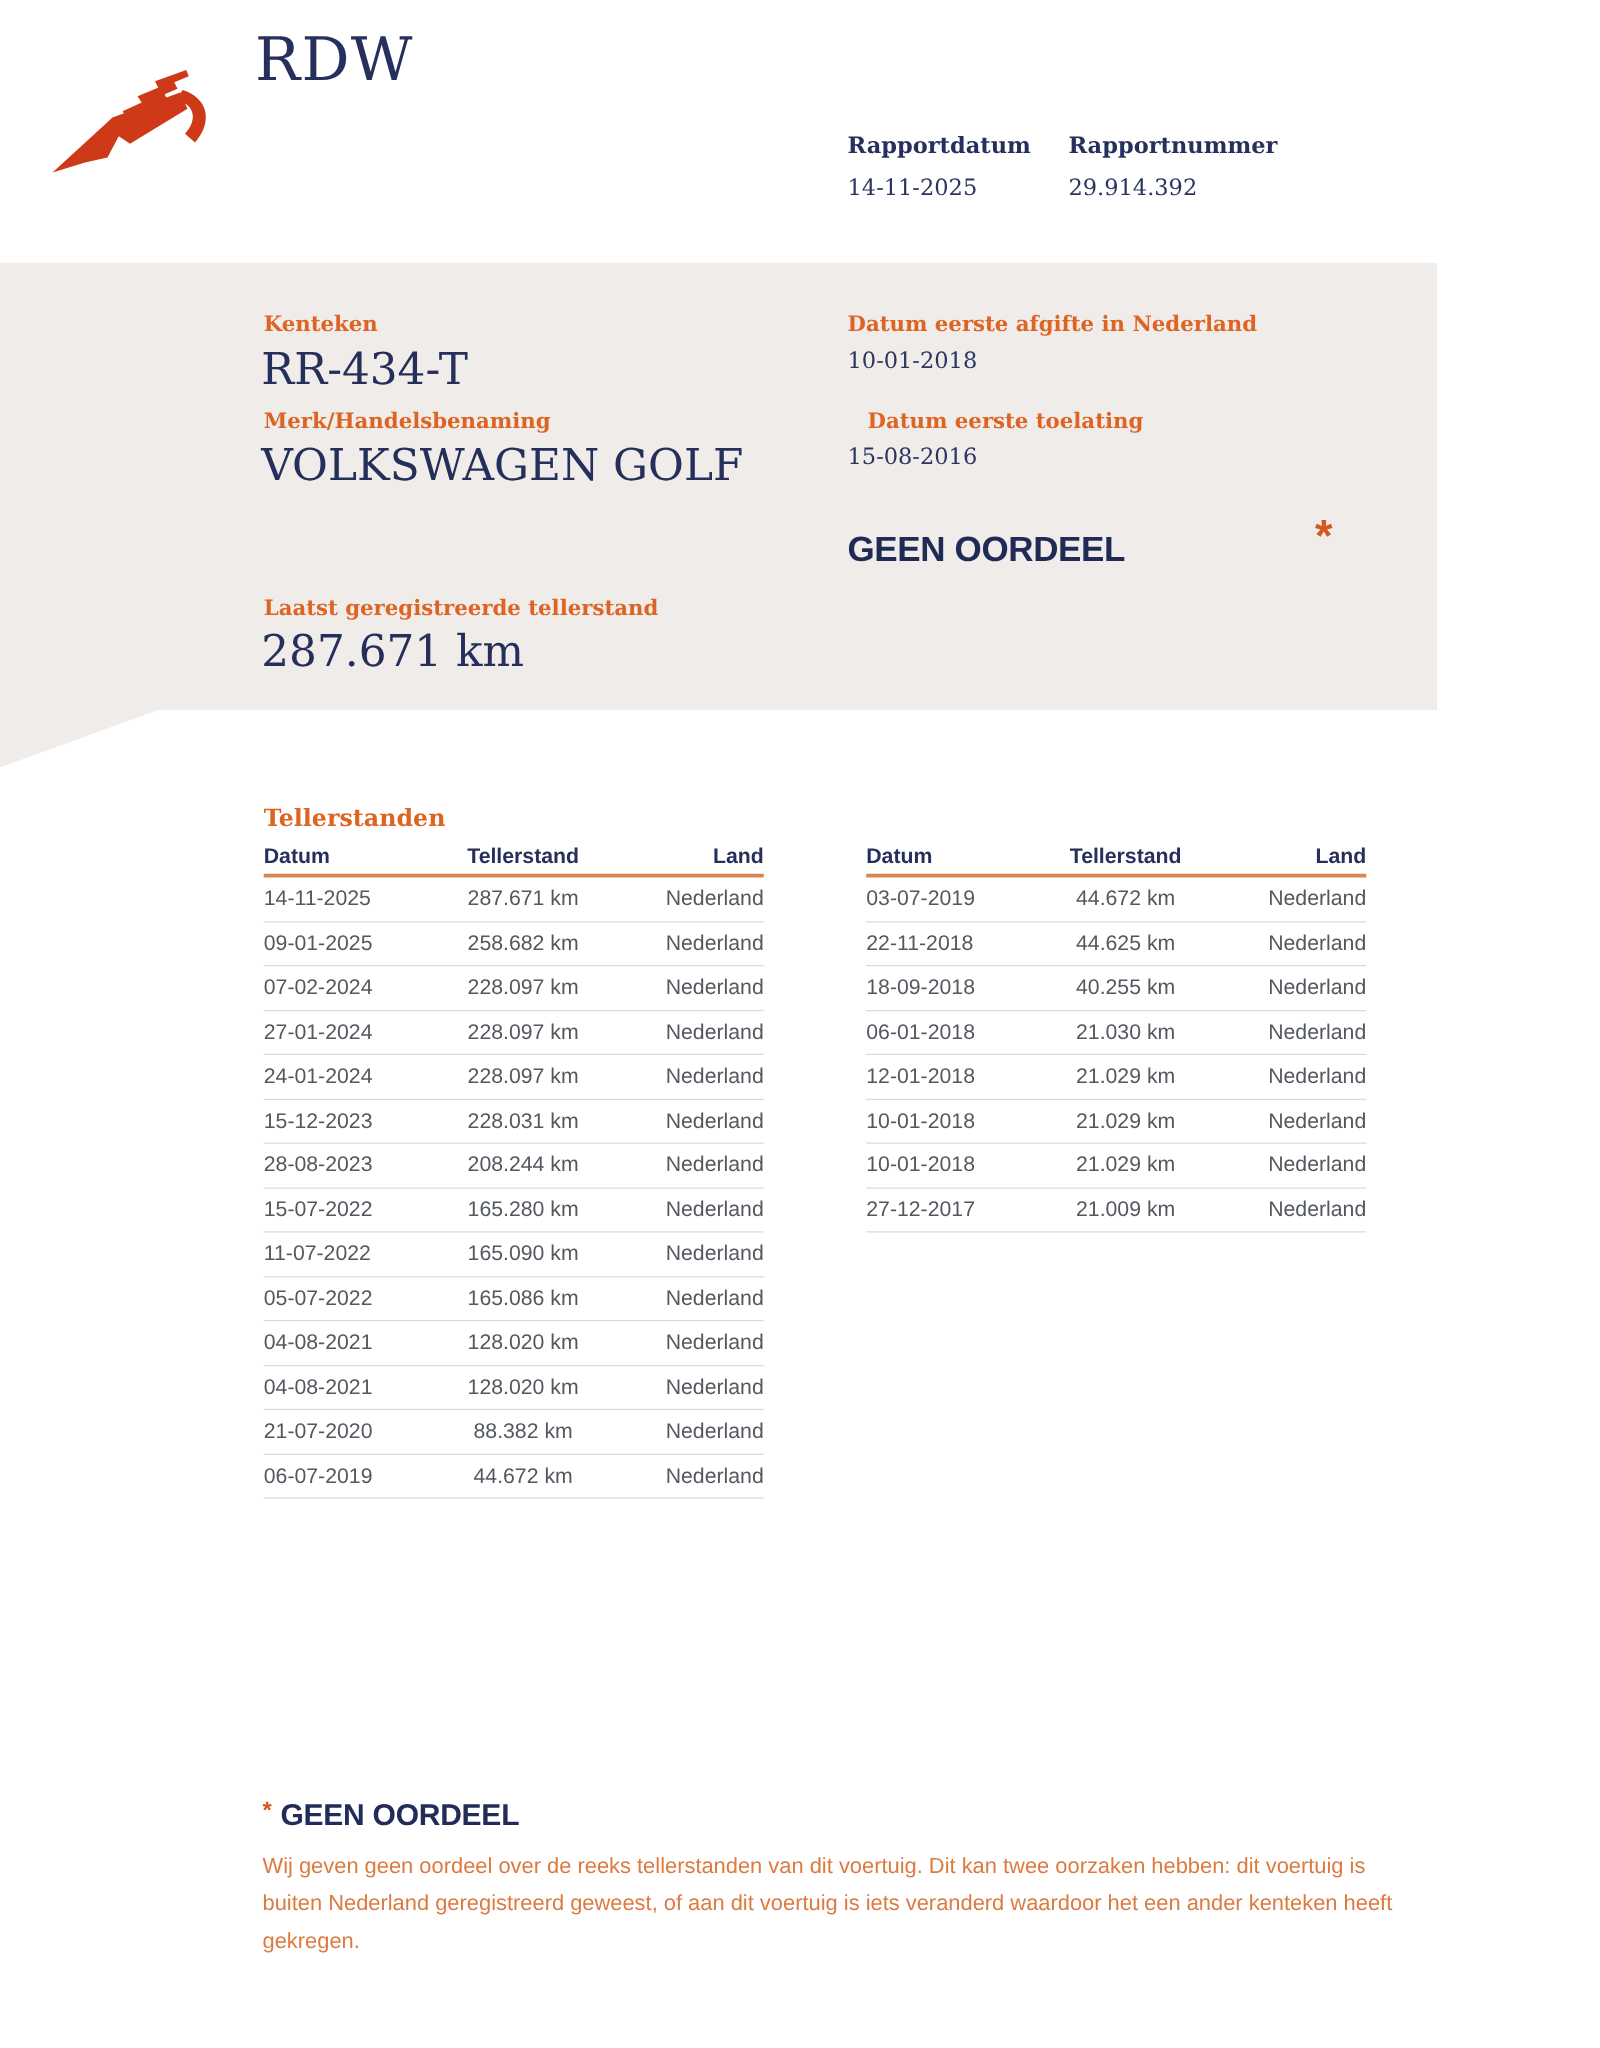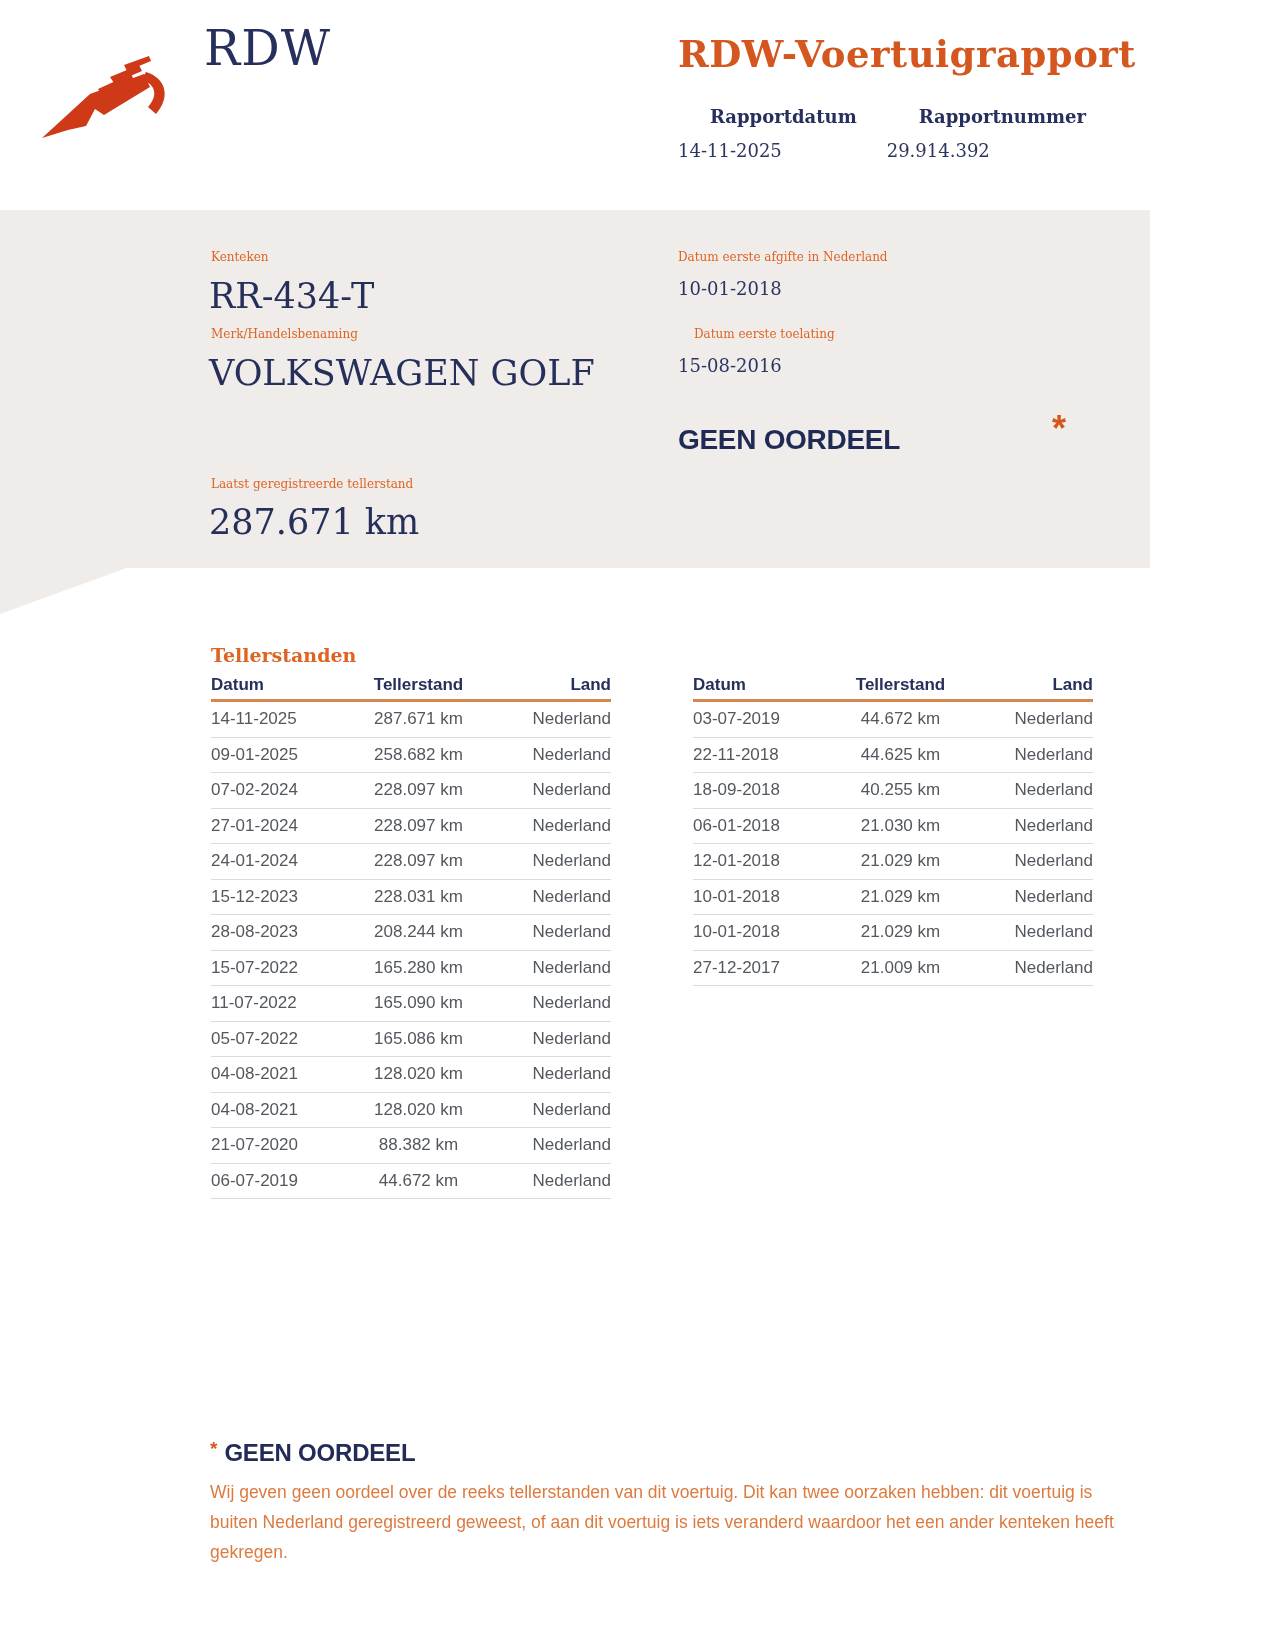--- a/index.html
+++ b/index.html
@@ -17,36 +17,35 @@
   }
   .report-title {
     position:absolute; left:678px; top:32px;
     font-family:"DejaVu Serif", serif; font-weight:bold; font-size:37px; color:#d4571f;
     letter-spacing:0.5px; white-space:nowrap;
   }
   .meta { position:absolute; left:678px; top:106px; display:flex; gap:30px; }
   .meta-label {
     font-family:"DejaVu Serif", serif; font-weight:bold; font-size:18px; color:#27305c;
     white-space:nowrap;
-    margin-left:32px;
   }
   .meta-value {
     margin-top:13px; font-family:"DejaVu Serif", serif; font-size:18px; color:#2b3560;
     white-space:nowrap;
   }
 
   
   .panel {
     position:absolute; left:0; top:210px; width:1150px; height:404px;
     background:#efeceA; background:#efecea;
     clip-path:polygon(0 0, 100% 0, 100% 88.6%, 11% 88.6%, 0 100%);
   }
   .o-label {
     position:absolute;
-    font-family:"DejaVu Serif", serif; font-weight:normal; font-size:12px; color:#de6423;
+    font-family:"DejaVu Serif", serif; font-weight:bold; font-size:17px; color:#de6423;
     white-space:nowrap;
   }
   .big-serif {
     position:absolute;
     font-family:"DejaVu Serif", serif; font-size:35px; color:#252f5a; white-space:nowrap;
   }
   .mid-serif {
     position:absolute;
     font-family:"DejaVu Serif", serif; font-size:18px; color:#2b3560; white-space:nowrap;
   }
@@ -112,21 +111,20 @@
         <path d="M4 88 L52 44 L106 24 L112 37 L66 65 L57 59 L48 76 L30 80 Z"></path>
         <path d="M60 39 L93 24 L96 30 L64 45 Z"></path>
         <path d="M72 27 L101 15 L104 21 L76 33 Z"></path>
         <path d="M86 15 L111 6 L113 11 L89 21 Z"></path>
         <path d="M108 22 C 128 28 133 47 118 64 L 110 57 C 121 45 117 33 103 30 Z"></path>
       </g>
     </svg>
   </div>
   <div class="logo-text">RDW</div>
 
-  <h1 class="report-title">RDW-Voertuigrapport</h1>
 
   <div class="meta">
     <div class="meta-col">
       <div class="meta-label">Rapportdatum</div>
       <div class="meta-value">14-11-2025</div>
     </div>
     <div class="meta-col">
       <div class="meta-label">Rapportnummer</div>
       <div class="meta-value">29.914.392</div>
     </div>

